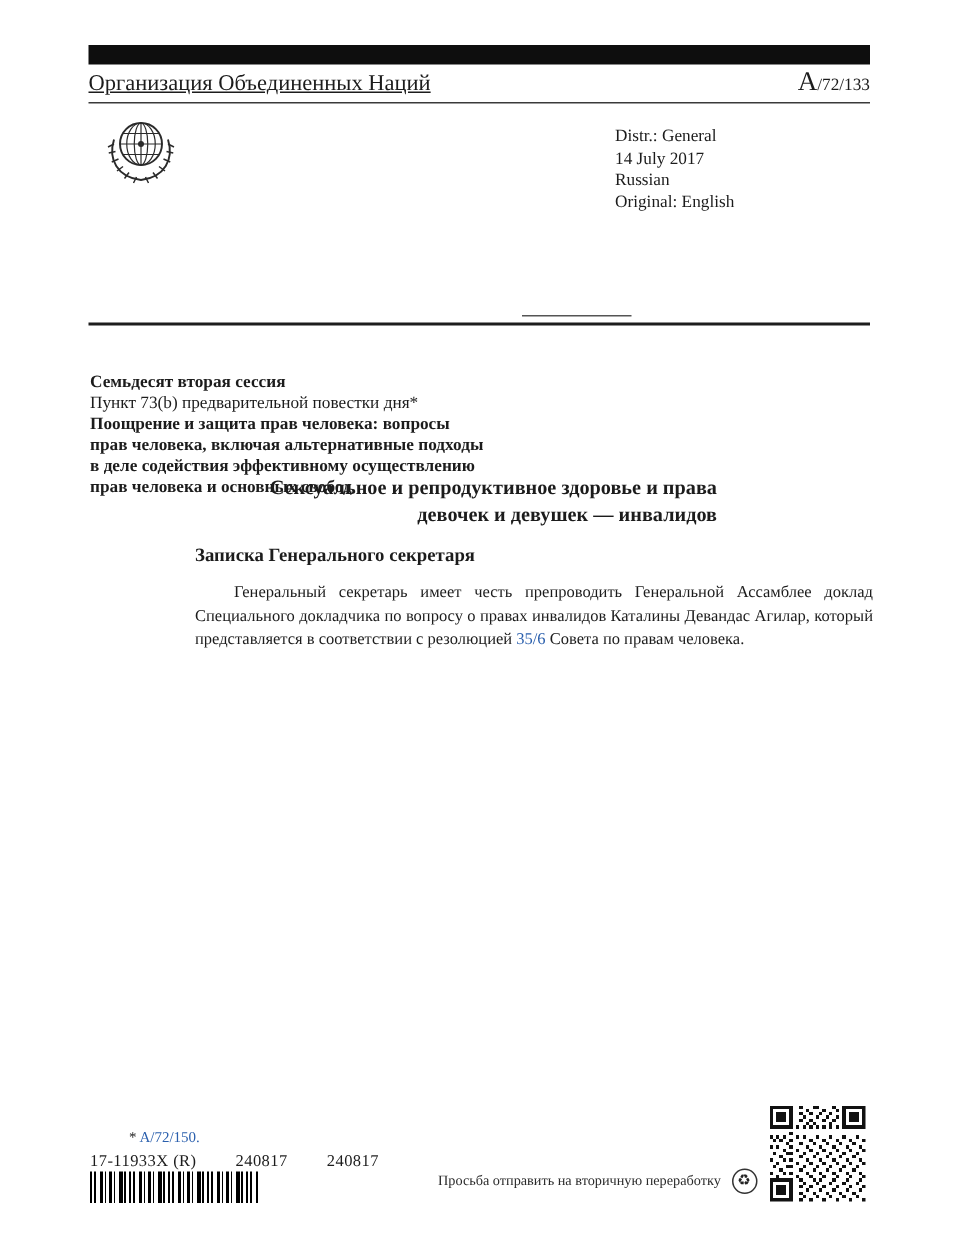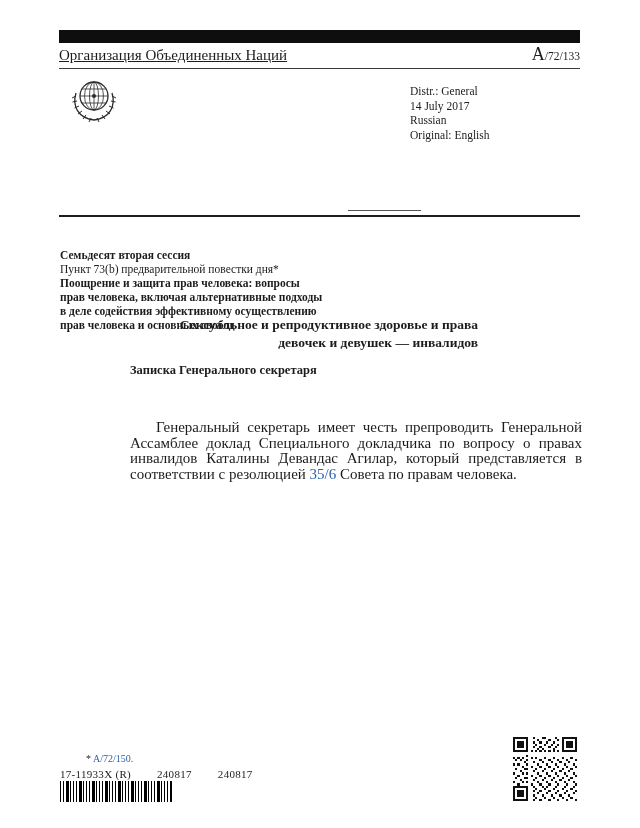--- a/index.html
+++ b/index.html
@@ -30,21 +30,21 @@
 
   .assembly-title { left:130px; top:74px; font-size:21px; font-weight:bold; letter-spacing:0.2px; }
 
   .distr-block { left:410px; top:84px; font-size:11.5px; line-height:14.5px;font-family:Liberation Serif, serif; }
 
   .session-block { left:60px; top:224px; width:264px; font-size:11.5px; line-height:14px;margin-top:24px; }
   .session-block p { margin:0; }
 
   .doc-title { left:130px; top:316px; width:348px; font-size:13.5px; font-weight:bold; line-height:18px;text-align:right; }
   .note-heading { left:130px; top:363px; font-size:12.5px; font-weight:bold; }
-  .body-para { left:130px; top:388px; width:452px; font-size:15px; line-height:15.5px; text-align:justify; text-indent:26px;margin-top:32px; }
+  .body-para { left:130px; top:388px; width:452px; font-size:11px; line-height:15.5px; text-align:justify; text-indent:26px; }
 
   .link { color:var(--link,#2a5fad); text-decoration:none; cursor:pointer; }
 
   .footnote { left:86px; top:753px; font-size:10px; }
   .footer-id { left:60px; top:768px; font-size:11px; letter-spacing:0.3px; }
   .footer-id .sp { margin-left:26px; }
 
   .barcode {
     left:60px; top:781px; width:112px; height:21px;
     background: repeating-linear-gradient(90deg,
@@ -122,20 +122,24 @@
 
   <div class="abs footnote">
     <span>*</span>
     <a class="link">A/72/150.</a>
   </div>
 
   <div class="abs footer-id"><span>17-11933X (R)</span><span class="sp">240817</span><span class="sp">240817</span></div>
 
   <div class="abs barcode"></div>
 
+  <div class="abs recycle-row">
+    <span>Просьба отправить на вторичную переработку</span>
+    <span class="recycle-icon">♻</span>
+  </div>
 
   <div class="abs qr">
     <svg viewBox="0 0 29 29" shape-rendering="crispEdges">
       <g fill="#111">
         <rect x="0" y="0" width="7" height="7"></rect>
           <rect x="22" y="0" width="7" height="7"></rect>
           <rect x="0" y="22" width="7" height="7"></rect>
       </g>
       <g fill="#fff">
         <rect x="1" y="1" width="5" height="5"></rect>

